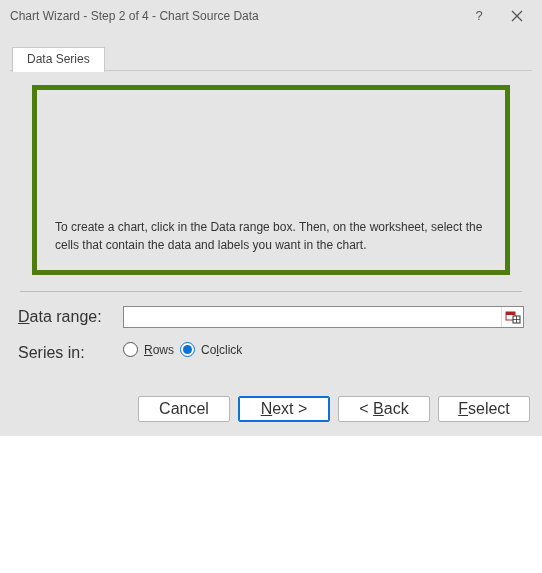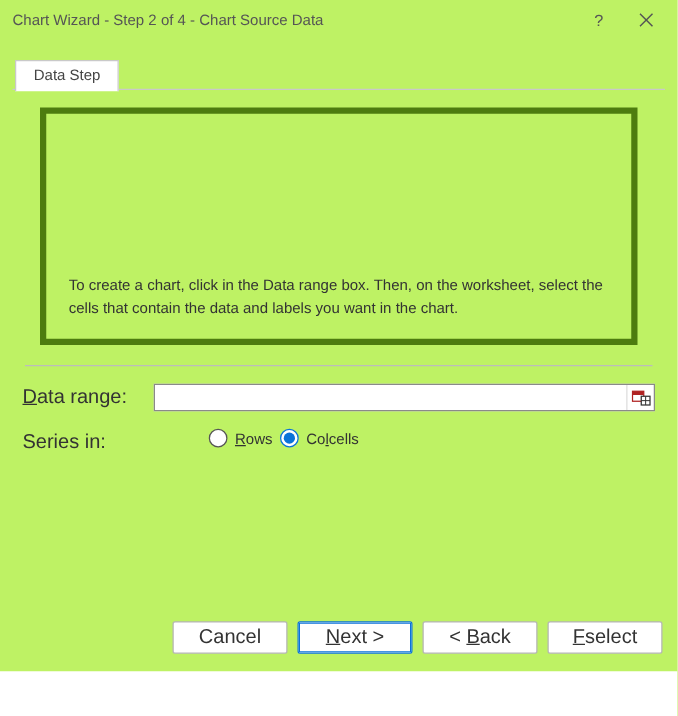--- a/index.html
+++ b/index.html
@@ -8,24 +8,24 @@
     font-family: "Segoe UI", Tahoma, sans-serif;
     font-size: 12px;
     color: #444;
     background: #fff;
     width: 542px;
     height: 573px;
     overflow: hidden;
   }
   .window {
     width: 542px;
-    height: 537px;
+    height: 436px;
     display: flex;
     flex-direction: column;
-    background: #bef264;
+    background: #e5e5e5;
   }
   .titlebar {
     height: 32px;
     display: flex;
     align-items: center;
     padding: 0 6px 0 10px;
     color: #555;
     font-size: 12px;
   }
   .titlebar .title { flex: 1; }
@@ -197,21 +197,21 @@
     <div class="tb-btn close-x">
       <svg viewBox="0 0 12 12">
         <line x1="1" y1="1" x2="11" y2="11" stroke="#555" stroke-width="1.2"></line>
         <line x1="11" y1="1" x2="1" y2="11" stroke="#555" stroke-width="1.2"></line>
       </svg>
     </div>
   </div>
 
   <div class="tabstrip">
     <div class="tab active">
-      <span>Data Step</span>
+      <span>Data Series</span>
     </div>
   </div>
 
   <div class="tabpanel">
     <div class="preview-box">
       <div class="preview-text">To create a chart, click in the Data range box. Then, on the worksheet, select the cells that contain the data and labels you want in the chart.</div>
     </div>
 
     <div class="divider"></div>
 
@@ -226,32 +226,32 @@
             <rect x="1" y="2" width="9" height="8" fill="none" stroke="#b02222" stroke-width="1"></rect>
             <rect x="1" y="2" width="9" height="3" fill="#b02222"></rect>
             <rect x="8" y="6" width="7" height="7" fill="#fff" stroke="#333" stroke-width="1"></rect>
             <line x1="8" y1="9.5" x2="15" y2="9.5" stroke="#333" stroke-width="0.8"></line>
             <line x1="11.5" y1="6" x2="11.5" y2="13" stroke="#333" stroke-width="0.8"></line>
           </svg>
         </div>
       </div>
     </div>
 
-    <div class="form-row" style="align-items:flex-start;gap:44px;">
+    <div class="form-row" style="align-items:flex-start;">
       <div class="form-label" style="padding-top:2px;">Series in:</div>
       <div class="radio-group">
         <div class="radio-item">
           <span class="radio-outer"></span>
           <span><span class="underline">R</span><span>ows</span></span>
         </div>
         <div class="radio-item selected">
           <span class="radio-outer">
               <span class="radio-inner"></span>
             </span>
-          <span><span>Co</span><span class="underline">l</span><span>cells</span></span>
+          <span><span>Co</span><span class="underline">l</span><span>click</span></span>
         </div>
       </div>
     </div>
 
   </div>
 
   <div class="button-bar">
     <div class="btn">
       <span>Cancel</span>
     </div>

